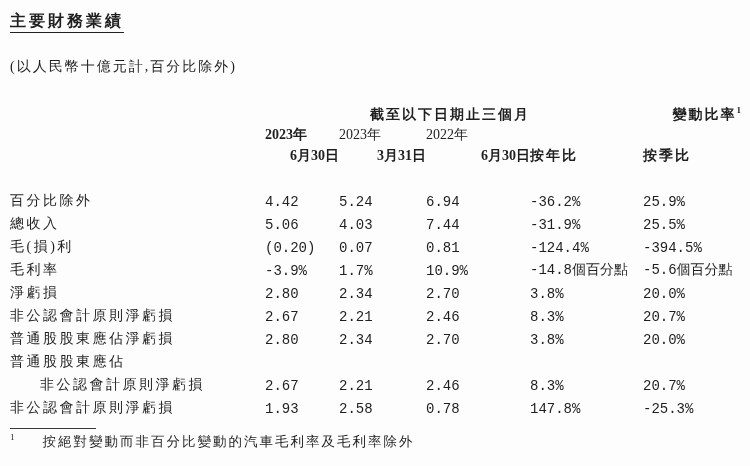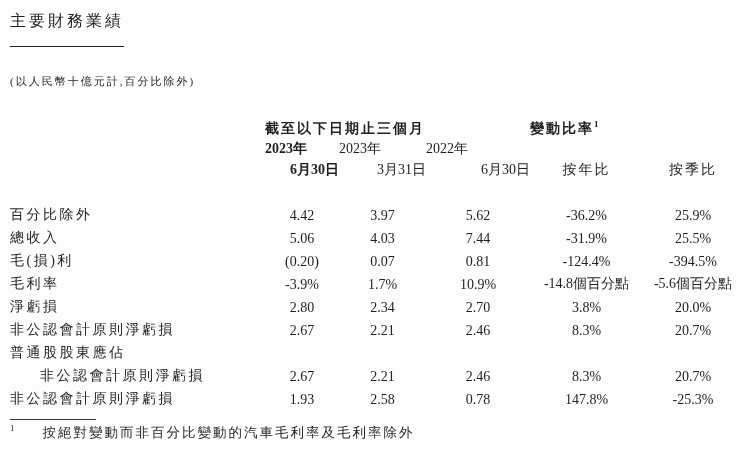--- a/index.html
+++ b/index.html
@@ -5,29 +5,29 @@
   html, body { margin: 0; padding: 0; }
   body {
     width: 750px; height: 466px; overflow: hidden;
     background: #fdfdfd; color: #1f1f1f;
     font-family: "Liberation Serif", "DejaVu Serif", serif;
   }
   .page { padding: 11px 9px 0 10px; }
 
   .doc-title {
     display: inline-block;
-    font-size: 16px; font-weight: normal;
+    font-size: 16px; font-weight: bold;
     letter-spacing: 3px;
     border-bottom: 1.5px solid #222;
-    padding-bottom: 16px;
+    padding-bottom: 2px;
     line-height: 19px;
   }
   .doc-subtitle {
     margin-top: 25px;
-    font-size: 11px;
+    font-size: 14px;
     letter-spacing: 2px;
     line-height: 18px;
   }
 
   table.fin {
     margin-top: 28px;
     border-collapse: collapse;
     table-layout: fixed;
     width: 733px;
   }
@@ -40,36 +40,36 @@
   }
   
   col.c-label { width: 255px; }
   col.c1 { width: 74px; }
   col.c2 { width: 87px; }
   col.c3 { width: 104px; }
   col.c4 { width: 113px; }
   col.c5 { width: 100px; }
 
   thead td { font-weight: bold; }
-  .group-hdr { text-align: left; letter-spacing: 2px; height: 20px; margin-top: 12px; }
+  .group-hdr { text-align: right; letter-spacing: 2px; height: 20px; margin-top: 12px; }
   .group-hdr sup { font-size: 9px; font-weight: bold; }
   .yr-row td { height: 20px; }
   .dt-row td { height: 21px; }
   .yr { text-align: left; font-weight: normal; }
   .yr.b { font-weight: bold; }
-  .dt { text-align: right; font-weight: normal; }
+  .dt { text-align: right; font-weight: bold; }
   .dt.b { font-weight: bold; }
-  .chg { text-align: center; font-weight: normal; letter-spacing: 2px; }
+  .chg { text-align: left; font-weight: bold; letter-spacing: 2px; }
 
   tr.spacer td { height: 22px; }
 
   tbody td { height: 23px; }
   td.lbl { letter-spacing: 2.5px; text-align: left; }
   td.lbl.indent { padding-left: 30px; }
-  td.num { text-align: center; letter-spacing: 0; }
+  td.num { text-align: left; letter-spacing: 0; font-family: Liberation Mono, monospace; }
   tbody td.num:first-of-type { font-weight: bold; } 
 
   .footnote { margin-top: 11px; font-size: 13.5px; }
   .fn-rule { width: 86px; border-top: 1.5px solid #3a3a3a; height: 0; }
   .fn-line { margin-top: 3px; letter-spacing: 2px; }
   .fn-line sup { font-size: 9px; }
   .fn-text { margin-left: 26px; }
 </style>
 </head>
 <body>
@@ -112,22 +112,22 @@
         <td class="chg">按季比</td>
       </tr>
       <tr class="spacer">
           <td colspan="6"></td>
         </tr>
     </thead>
     <tbody>
       <tr>
         <td class="lbl">百分比除外</td>
         <td class="num">4.42</td>
-        <td class="num">3.97</td>
-        <td class="num">5.62</td>
+        <td class="num">5.24</td>
+        <td class="num">6.94</td>
         <td class="num">-36.2%</td>
         <td class="num">25.9%</td>
       </tr>
       <tr>
         <td class="lbl">總收入</td>
         <td class="num">5.06</td>
         <td class="num">4.03</td>
         <td class="num">7.44</td>
         <td class="num">-31.9%</td>
         <td class="num">25.5%</td>
@@ -158,20 +158,28 @@
       </tr>
       <tr>
         <td class="lbl">非公認會計原則淨虧損</td>
         <td class="num">2.67</td>
         <td class="num">2.21</td>
         <td class="num">2.46</td>
         <td class="num">8.3%</td>
         <td class="num">20.7%</td>
       </tr>
       <tr>
+        <td class="lbl">普通股股東應佔淨虧損</td>
+        <td class="num">2.80</td>
+        <td class="num">2.34</td>
+        <td class="num">2.70</td>
+        <td class="num">3.8%</td>
+        <td class="num">20.0%</td>
+      </tr>
+      <tr>
         <td class="lbl">普通股股東應佔</td>
         <td class="num"></td>
         <td class="num"></td>
         <td class="num"></td>
         <td class="num"></td>
         <td class="num"></td>
       </tr>
       <tr>
         <td class="lbl indent">非公認會計原則淨虧損</td>
         <td class="num">2.67</td>

